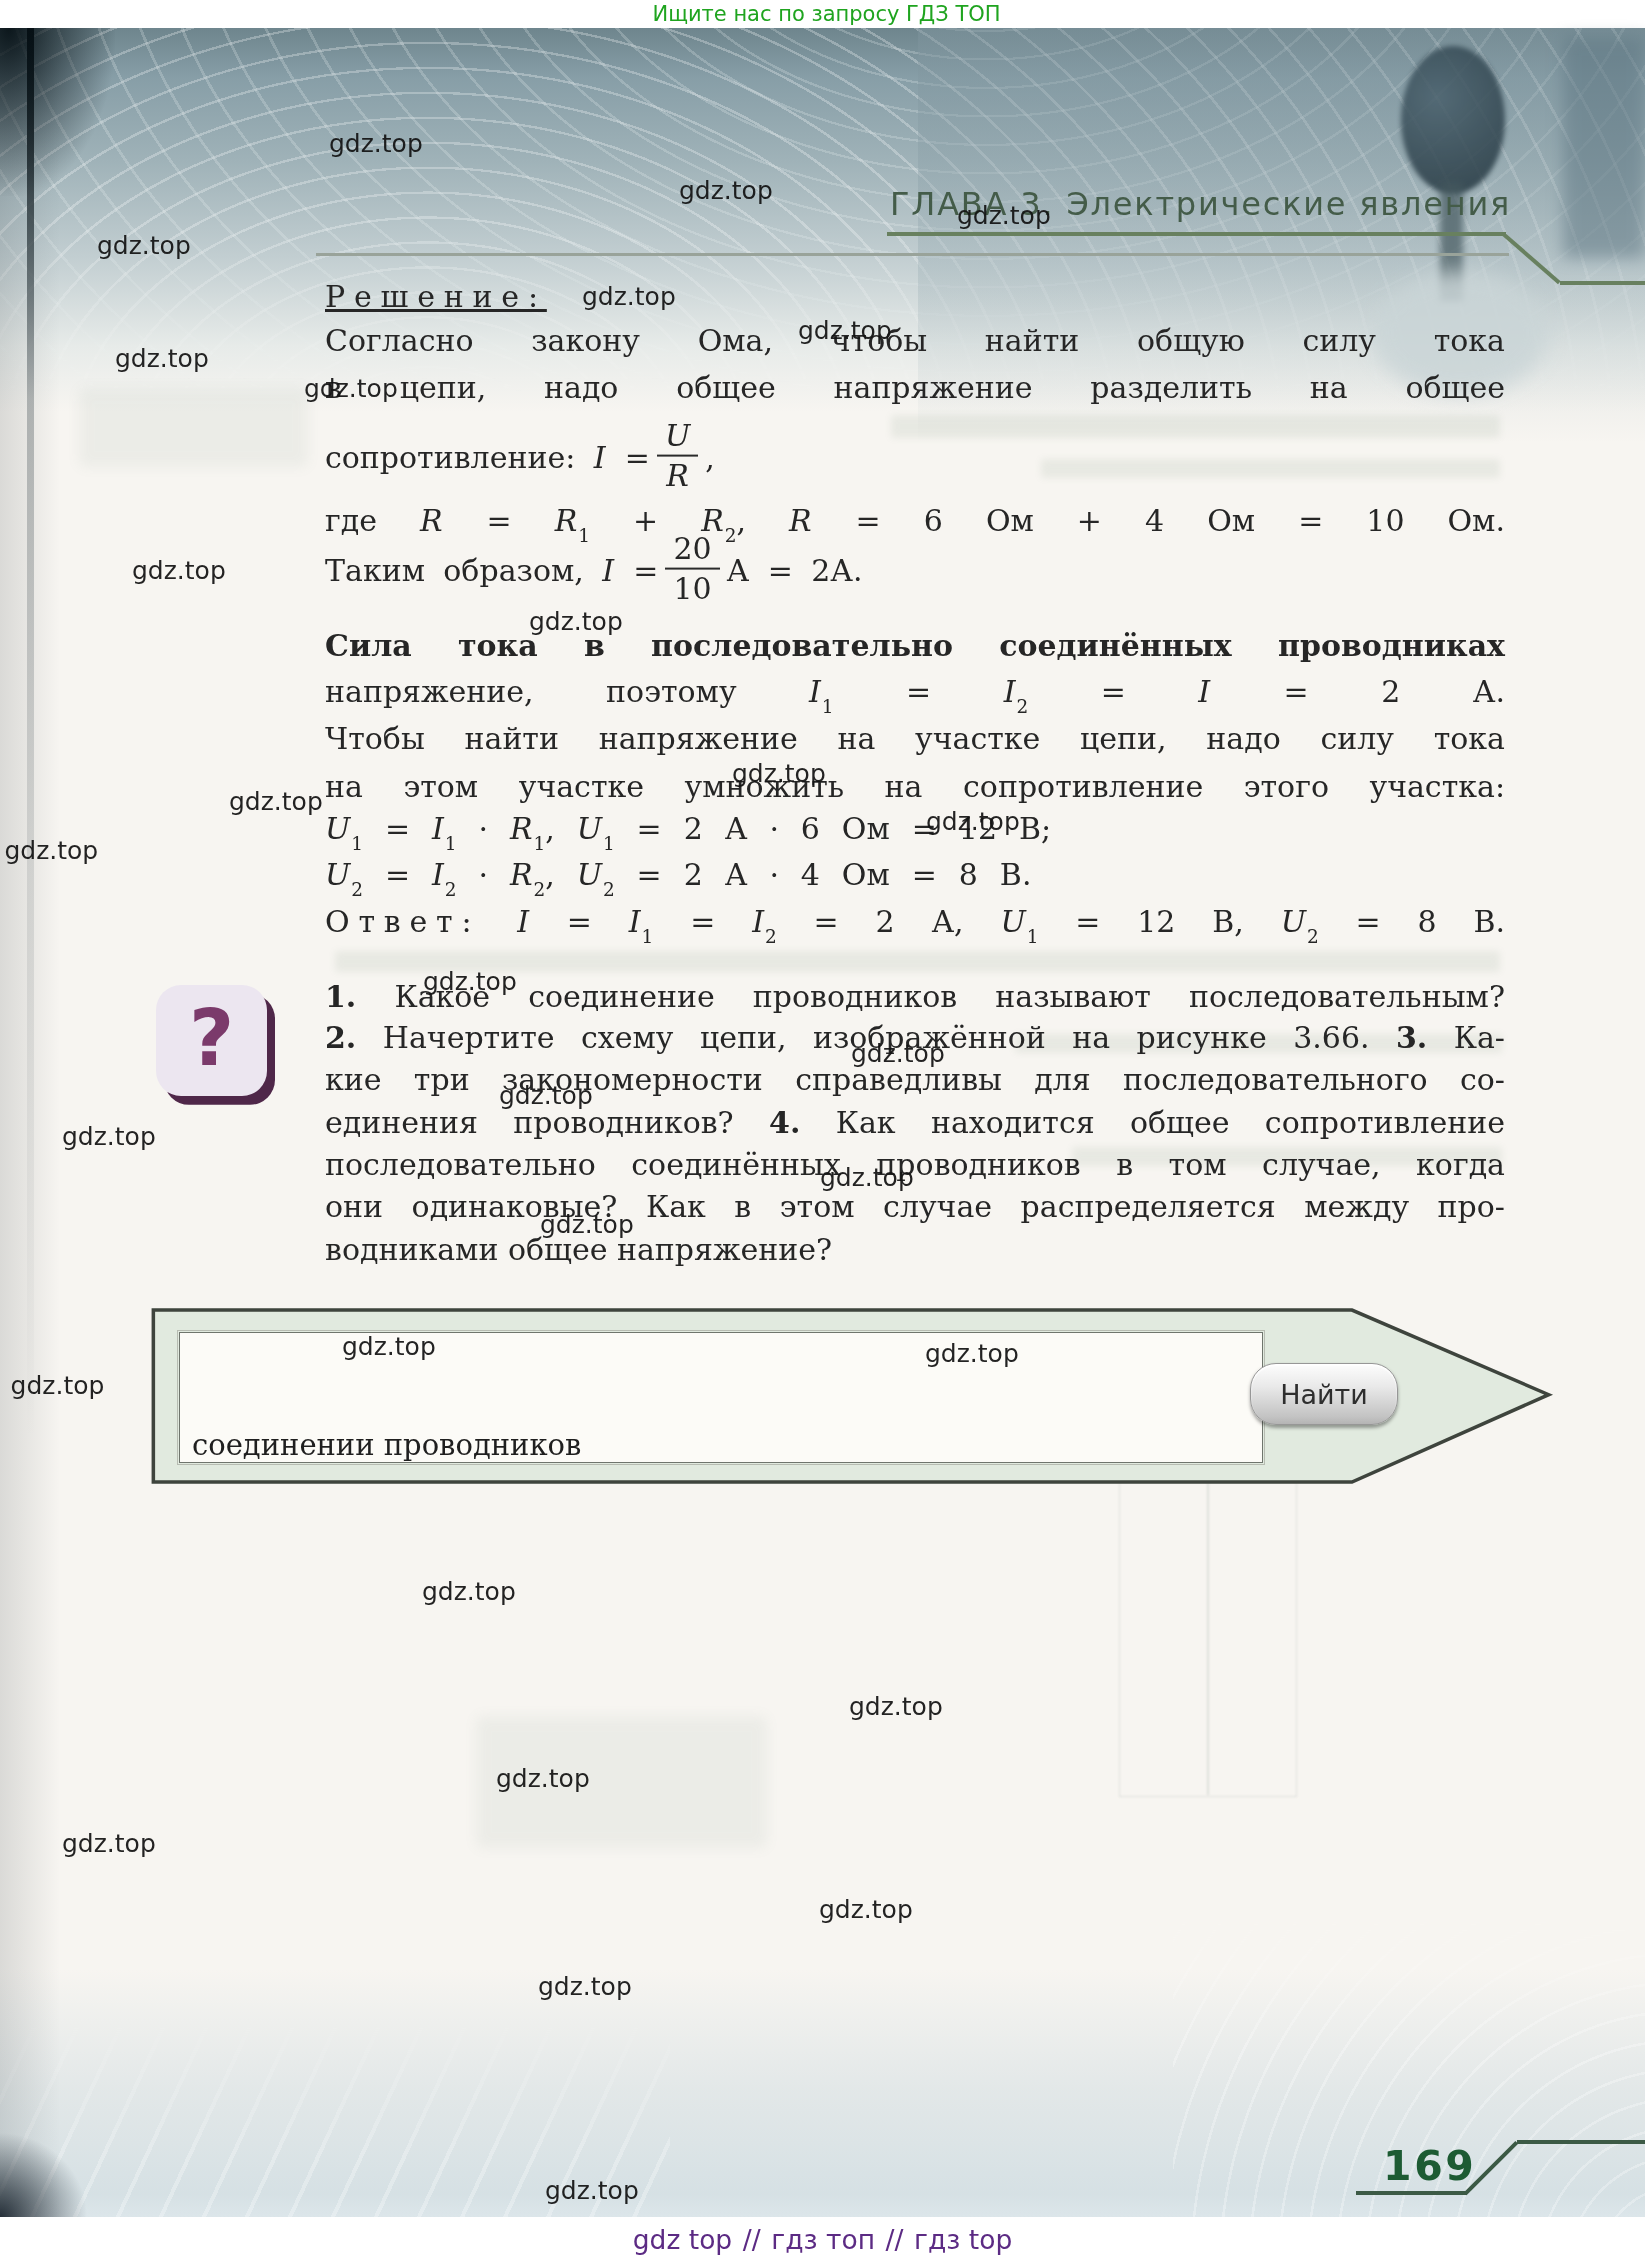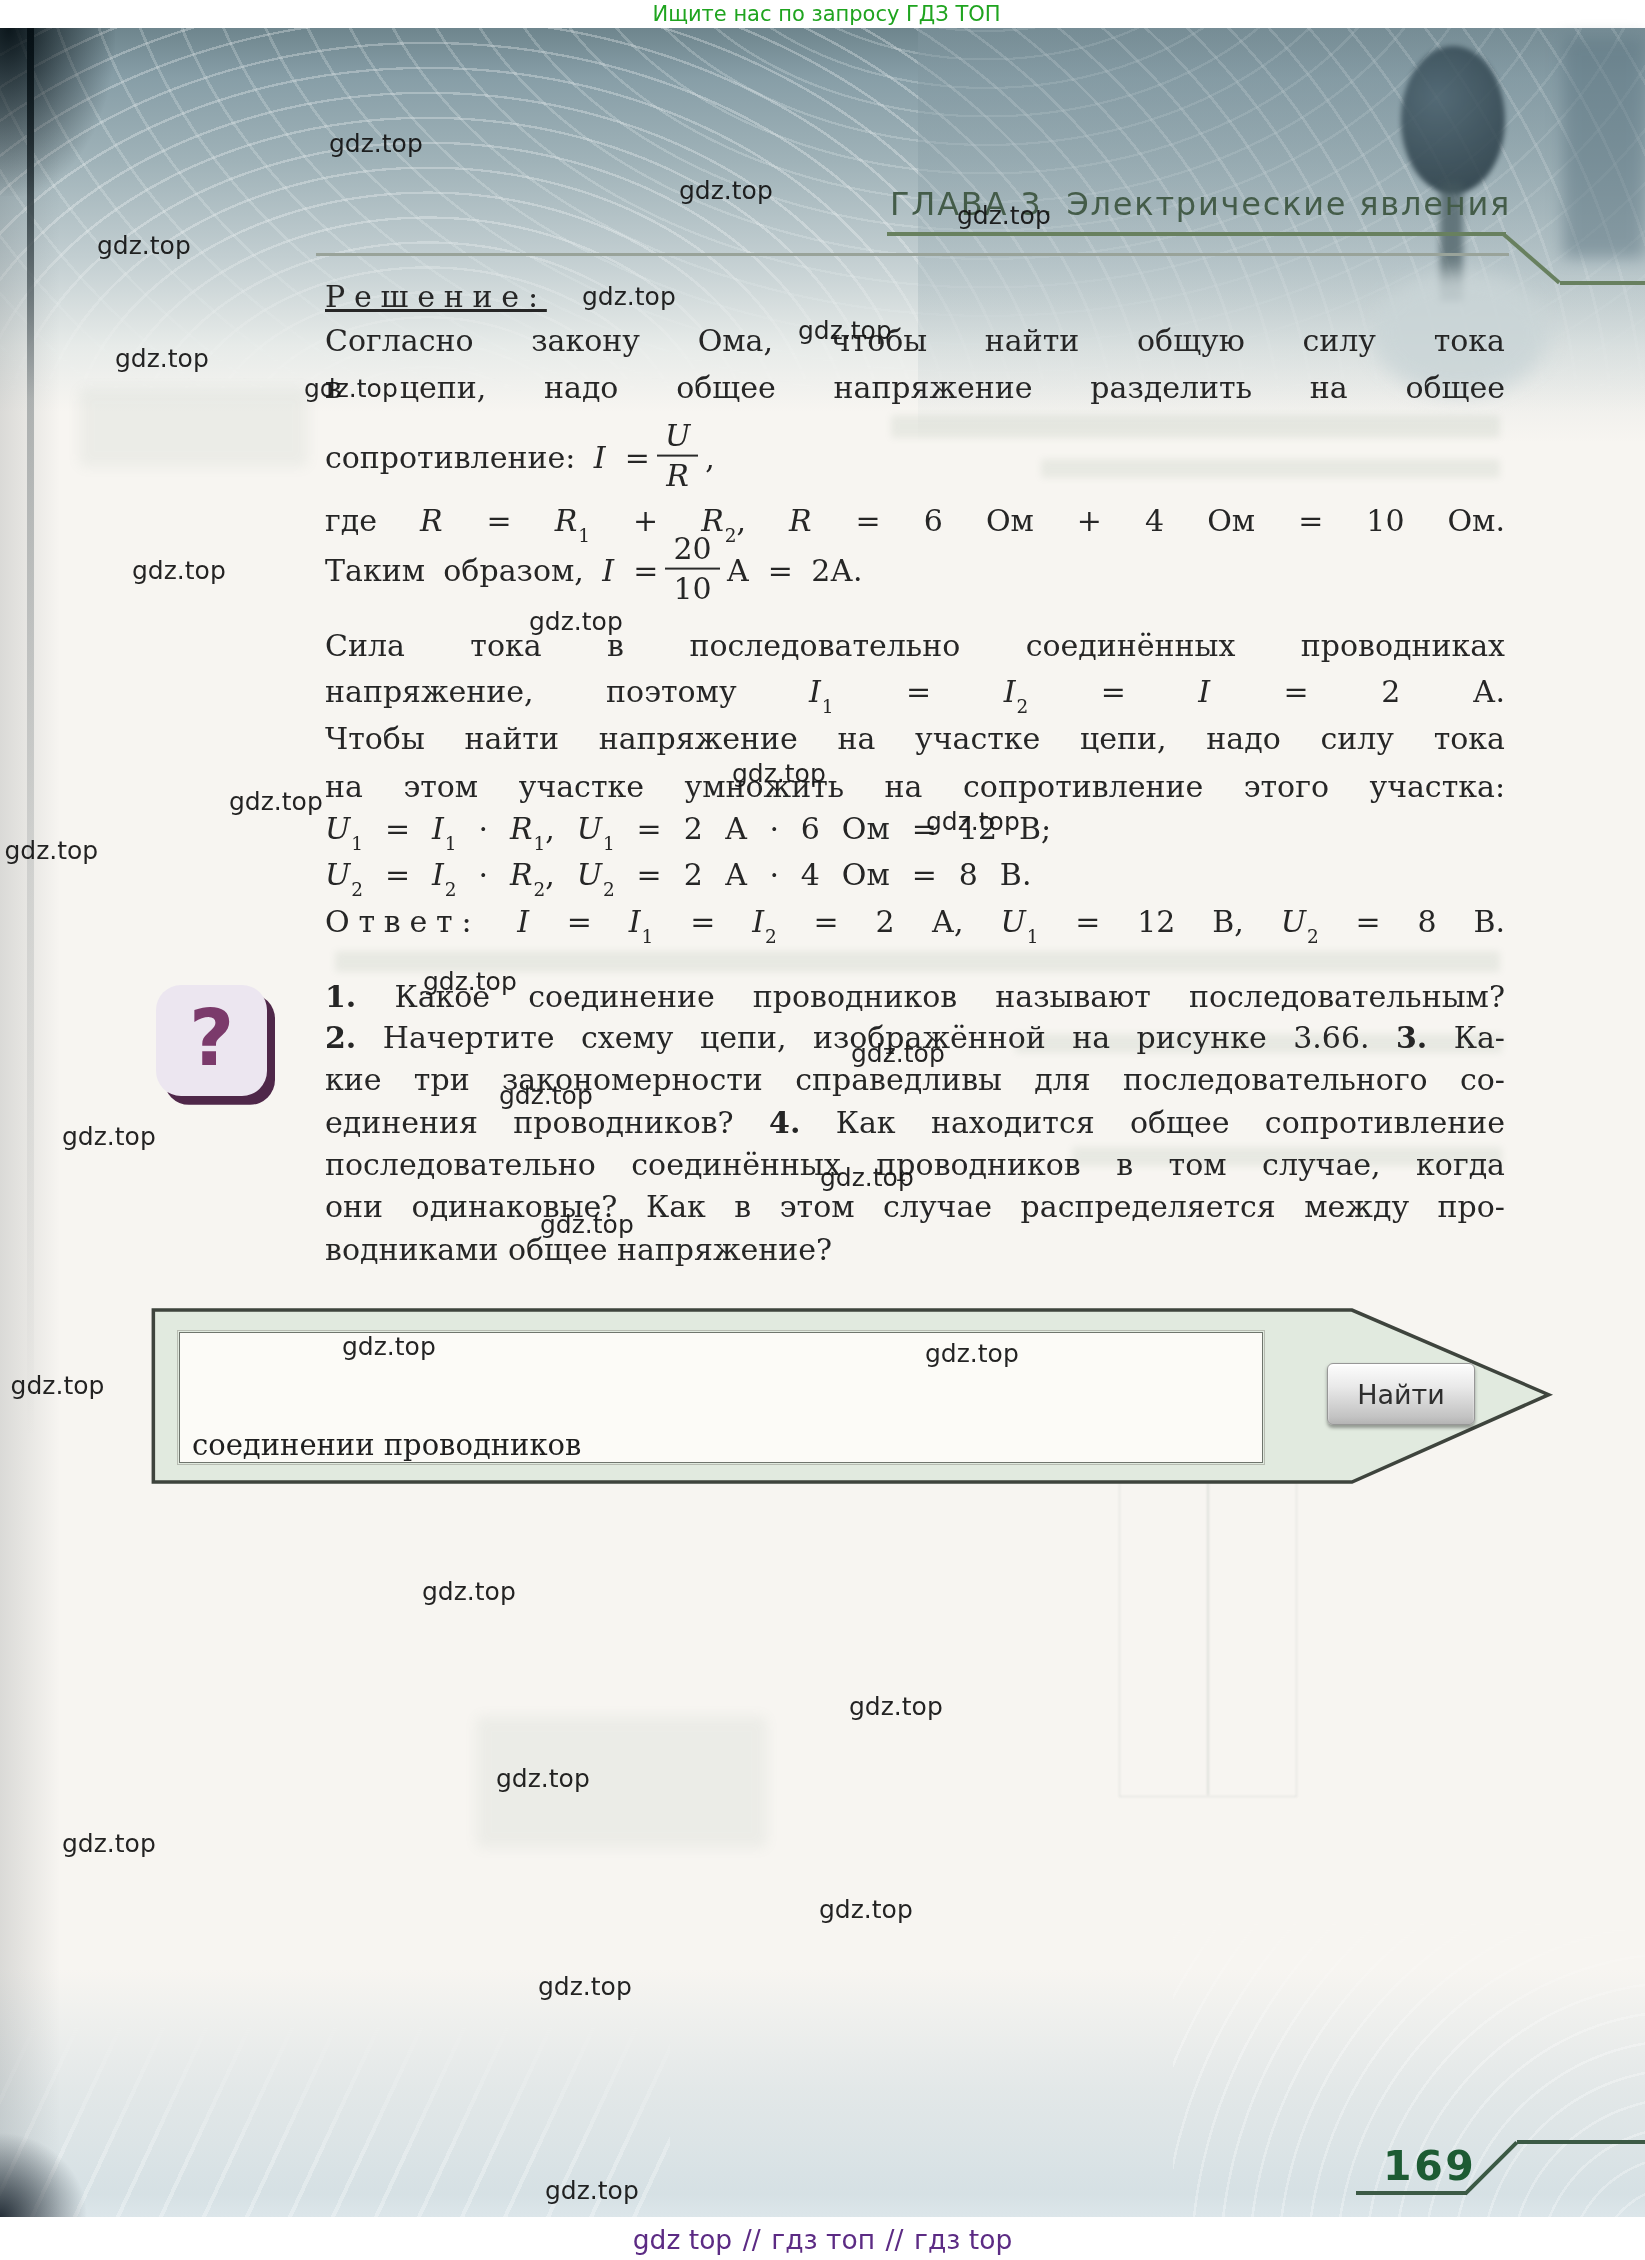--- a/index.html
+++ b/index.html
@@ -81,21 +81,21 @@
   
   .qicon{position:absolute;left:156px;top:985px;width:111px;height:111px;border-radius:25px;
     background:#ece6f0;box-shadow:8px 8.8px 0 #4f2749;display:flex;align-items:center;justify-content:center;}
   .qicon span{font:bold 78px/1 "DejaVu Sans",sans-serif;color:#7b3a6b;transform:translateY(-2.6px);}
 
   
   .banner-svg{position:absolute;left:141px;top:1301px;}
   .banner-inner{position:absolute;left:179px;top:1332px;width:1082px;height:129px;background:#fcfbf7;
     border:1.8px solid #6f756d;outline:0.9px solid #b7bcb2;outline-offset:1.8px;}
   .banner-line{position:absolute;left:192px;width:1059px;font:29px/1 "DejaVu Serif",serif;color:#1f1f1f;white-space:nowrap;}
-  .find-btn{position:absolute;left:1327px;top:1363px;width:146px;height:60px;border-radius:6px;
+  .find-btn{position:absolute;left:1250px;top:1363px;width:146px;height:60px;border-radius:26px;
     background:linear-gradient(180deg,#fdfdfd,#e9e9e9 38%,#c3c3c3 88%,#b4b4b4);
     border:1.8px solid #979797;box-shadow:0 2.6px 3.5px rgba(0,0,0,.35), inset 0 1.8px 1.8px #ffffff;
     display:flex;align-items:center;justify-content:center;cursor:pointer;
     font:27px "DejaVu Sans",sans-serif;color:#2e2e2e;}
 
   
   .pagenum{position:absolute;left:1383px;top:2146px;font:bold 41px/1 "DejaVu Sans",sans-serif;
     letter-spacing:2.6px;color:#1d5b33;}
   .pn-underline{position:absolute;left:1356px;top:2191px;width:111px;height:3.5px;background:#3c5a45;}
   .pn-diag{position:absolute;left:1465px;top:2192px;width:73px;height:3.5px;background:#3c5a45;
@@ -160,21 +160,21 @@
       <span>сопротивление:</span>
       <span class="mv">I</span>
       <span>=</span><span class="frac it"><span class="fn">U</span><span class="fd">R</span></span><span>,</span>
     </div>
     <div class="tl fill" style="top:502px;"><span>где </span><span class="mv">R</span><span> = </span><span class="mv">R<span class="sub">1</span></span><span> + </span><span class="mv">R<span class="sub">2</span></span><span>, </span><span class="mv">R</span><span> = 6 Ом + 4 Ом = 10 Ом.</span></div>
     <div class="tl ws" style="top:538px;line-height:64px;">
       <span>Таким образом,</span>
       <span class="mv">I</span>
       <span>=</span><span class="frac"><span class="fn">20</span><span class="fd">10</span></span><span>А = 2А.</span>
     </div>
-    <div class="tl fill" style="top:627px;">Сила тока в последовательно соединённых проводниках</div>
+    <div class="tl fill" style="top:627px;font-weight:bold;">Сила тока в последовательно соединённых проводниках</div>
     <div class="tl fill" style="top:673px;"><span>напряжение, поэтому </span><span class="mv">I<span class="sub">1</span></span><span> = </span><span class="mv">I<span class="sub">2</span></span><span> = </span><span class="mv">I</span><span> = 2 А.</span></div>
     <div class="tl fill" style="top:720px;">Чтобы найти напряжение на участке цепи, надо силу тока</div>
     <div class="tl fill" style="top:768px;">на этом участке умножить на сопротивление этого участка:</div>
     <div class="tl ws14" style="top:810px;"><span class="mv">U<span class="sub">1</span></span><span> = </span><span class="mv">I<span class="sub">1</span></span><span> · </span><span class="mv">R<span class="sub">1</span></span><span>, </span><span class="mv">U<span class="sub">1</span></span><span> = 2 А · 6 Ом = 12 В;</span></div>
     <div class="tl ws14" style="top:856px;"><span class="mv">U<span class="sub">2</span></span><span> = </span><span class="mv">I<span class="sub">2</span></span><span> · </span><span class="mv">R<span class="sub">2</span></span><span>, </span><span class="mv">U<span class="sub">2</span></span><span> = 2 А · 4 Ом = 8 В.</span></div>
     <div class="tl fill" style="top:903px;"><span class="sp">Ответ:</span><span> </span><span class="mv">I</span><span> = </span><span class="mv">I<span class="sub">1</span></span><span> = </span><span class="mv">I<span class="sub">2</span></span><span> = 2 А, </span><span class="mv">U<span class="sub">1</span></span><span> = 12 В, </span><span class="mv">U<span class="sub">2</span></span><span> = 8 В.</span></div>
 
     <div class="tl fill" style="top:978px;"><span class="bq">1.</span><span> Какое соединение проводников называют последовательным?</span></div>
     <div class="tl fill" style="top:1019px;"><span class="bq">2.</span><span> Начертите схему цепи, изображённой на рисунке 3.66. </span><span class="bq">3.</span><span> Ка-</span></div>
     <div class="tl fill" style="top:1061px;"><span>кие три закономерности справедливы для последовательного со-</span></div>

